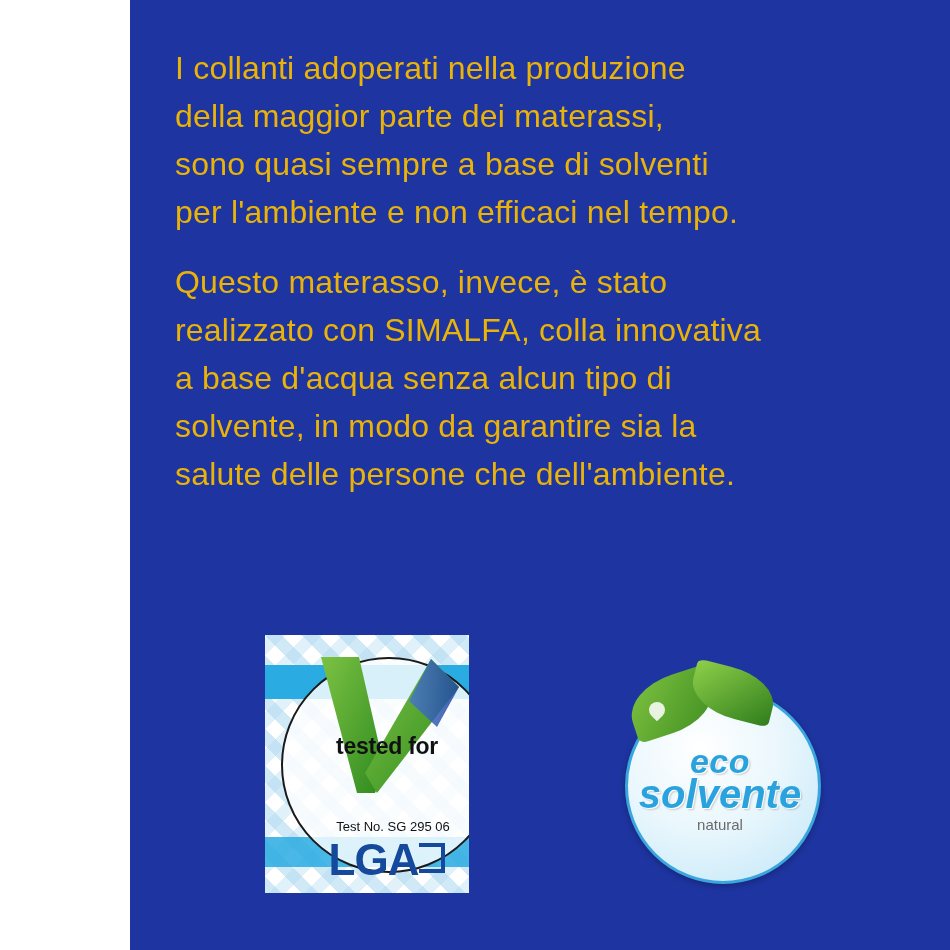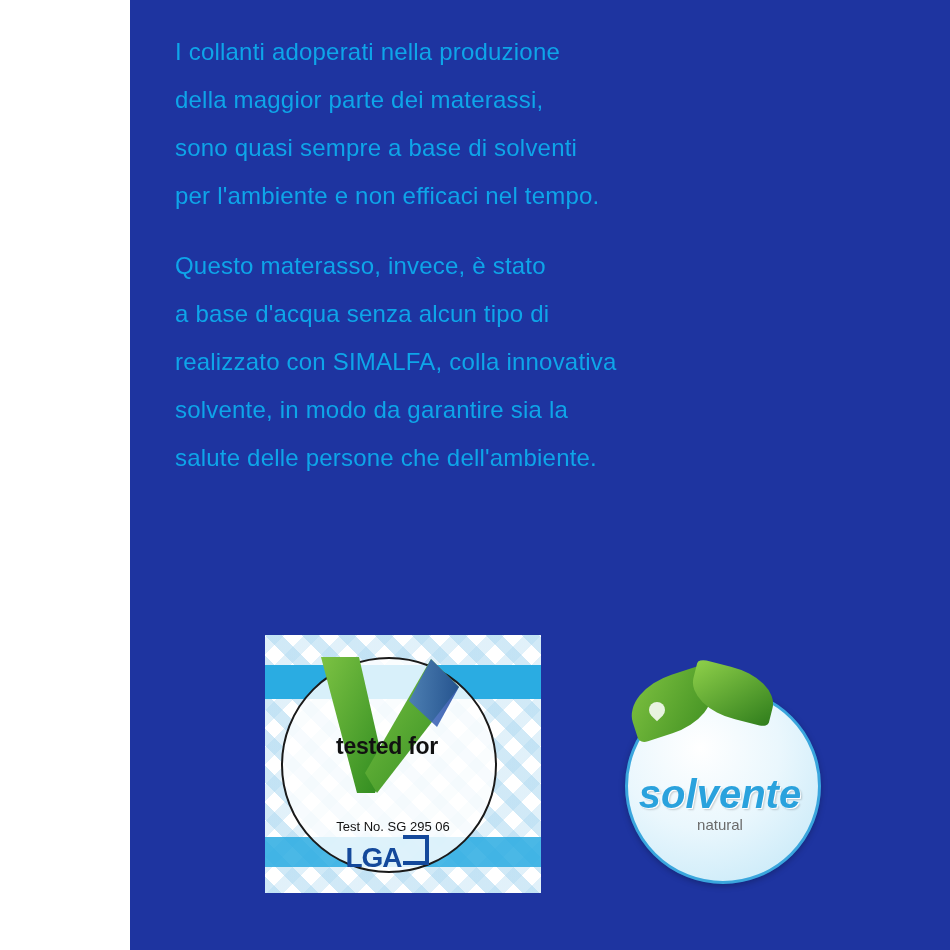--- a/index.html
+++ b/index.html
@@ -27,45 +27,45 @@
     height: 950px;
     background: #1e34a0;
   }
   .text-block {
     position: absolute;
     left: 45px;
     top: 28px;
     width: 700px;
   }
   .para {
-    color: #0ea5e9;
-    font-size: 24px;
+    color: #eab308;
+    font-size: 32px;
     line-height: 48px;
     font-family: "Liberation Sans", sans-serif;
-    margin: 0 0 22px 0;
+    margin: 16px 0 22px 0;
     letter-spacing: 0.2px;
   }
   .para .ln {
     display: block;
     white-space: nowrap;
   }
   .badges {
     position: absolute;
     left: 45px;
     top: 610px;
     width: 740px;
     height: 290px;
   }
 
   
   .lga {
     position: absolute;
     left: 90px;
     top: 25px;
-    width: 276px;
+    width: 204px;
     height: 258px;
     background: #ffffff;
     overflow: hidden;
   }
   .lga-bgpattern {
     position: absolute;
     inset: 0;
     background:
       repeating-linear-gradient(45deg, rgba(170,215,240,0.55) 0 12px, rgba(255,255,255,0) 12px 26px),
       repeating-linear-gradient(-45deg, rgba(170,215,240,0.35) 0 12px, rgba(255,255,255,0) 12px 26px);
@@ -123,21 +123,21 @@
     padding-left: 6px;
   }
   .lga-word {
     position: absolute;
     left: 0;
     top: 200px;
     width: 244px;
     text-align: center;
     color: #14499b;
     font-weight: bold;
-    font-size: 28px;
+    font-size: 44px;
     letter-spacing: -1px;
     font-family: "Liberation Sans", sans-serif;
   }
   .lga-word .boxmark {
     display: inline-block;
     width: 22px;
     height: 22px;
     border: 4px solid #14499b;
     border-left: none;
     vertical-align: 2px;
@@ -229,22 +229,22 @@
 
     <div class="text-block">
       <p class="para">
         <span class="ln">I collanti adoperati nella produzione</span>
         <span class="ln">della maggior parte dei materassi,</span>
         <span class="ln">sono quasi sempre a base di solventi</span>
         <span class="ln">per l'ambiente e non efficaci nel tempo.</span>
       </p>
       <p class="para">
         <span class="ln">Questo materasso, invece, è stato</span>
+        <span class="ln">realizzato con SIMALFA, colla innovativa</span>
         <span class="ln">a base d'acqua senza alcun tipo di</span>
-        <span class="ln">realizzato con SIMALFA, colla innovativa</span>
         <span class="ln">solvente, in modo da garantire sia la</span>
         <span class="ln">salute delle persone che dell'ambiente.</span>
       </p>
     </div>
 
     <div class="badges">
 
       <div class="lga">
         <div class="lga-bgpattern"></div>
         <div class="lga-stripe-top"></div>
@@ -274,19 +274,20 @@
         <div class="lga-word">
           <span>LGA</span><span class="boxmark"></span>
         </div>
       </div>
 
       <div class="eco">
         <div class="eco-disc"></div>
         <div class="eco-leaf-a"></div>
         <div class="eco-leaf-b"></div>
         <div class="eco-drop"></div>
+        <div class="eco-word1">eco</div>
         <div class="eco-word2">solvente</div>
         <div class="eco-word3">natural</div>
       </div>
 
     </div>
   </div>
 </div>
 
 </body></html>

